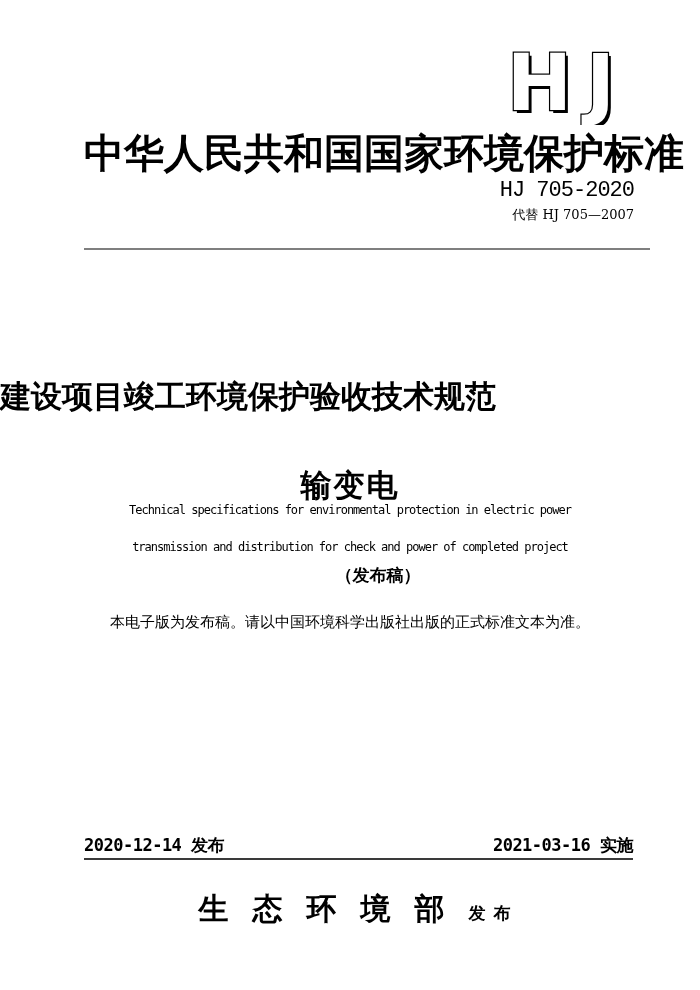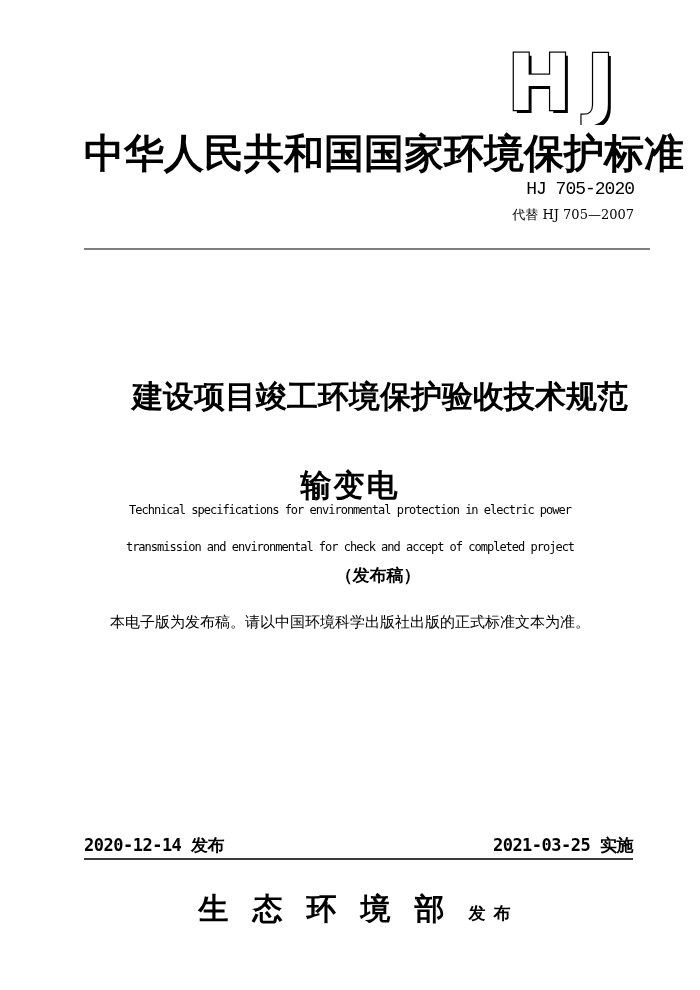--- a/index.html
+++ b/index.html
@@ -32,34 +32,34 @@
 
   .std-type{
     position:absolute;top:133px;left:84px;width:566px;
     text-align:center;white-space:nowrap;
     font-family:"DejaVu Serif","Liberation Serif",serif;
     font-weight:bold;font-size:40px;line-height:1;
   }
   .std-no{
     position:absolute;top:180px;right:66px;
     font-family:"Liberation Mono","DejaVu Sans Mono",monospace;
-    font-size:18px;letter-spacing:-1px;line-height:1;
+    font-size:22px;letter-spacing:-1px;line-height:1;
   }
   .replaces{
     position:absolute;top:208px;right:66px;
     font-family:"DejaVu Serif","Liberation Serif",serif;
     font-size:13px;line-height:1;
   }
   .rule-top{
     position:absolute;top:248px;left:84px;width:566px;height:2px;
     background:var(--top-rule,#7f7f7f);
   }
 
   .title-cn1{
-    position:absolute;top:381px;left:0;width:628px;text-align:right;
+    position:absolute;top:381px;left:0;width:628px;text-align:left;
     font-family:"DejaVu Sans","Liberation Sans",sans-serif;
     font-weight:bold;font-size:31px;line-height:1;white-space:nowrap;
   }
   .title-cn2{
     position:absolute;top:438px;left:0;width:700px;text-align:center;
     font-family:"DejaVu Sans","Liberation Sans",sans-serif;
     font-weight:bold;font-size:31px;line-height:1;letter-spacing:2px;margin-top:32px;
   }
   .title-en{
     position:absolute;top:492px;left:0;width:700px;text-align:center;
@@ -113,30 +113,30 @@
   <div class="replaces">代替 HJ 705—2007</div>
 
   <div class="rule-top"></div>
 
   <div class="title-cn1">建设项目竣工环境保护验收技术规范</div>
 
   <div class="title-cn2">输变电</div>
 
   <div class="title-en">
     <div>Technical specifications for environmental protection in electric power</div>
-    <div>transmission and environmental for check and accept of completed project</div>
+    <div>transmission and distribution for check and power of completed project</div>
   </div>
 
   <div class="draft">（发布稿）</div>
 
   <div class="notice">本电子版为发布稿。请以中国环境科学出版社出版的正式标准文本为准。</div>
 
   <div class="dates-row">
     <span>2020-12-14 发布</span>
-    <span>2021-03-25 实施</span>
+    <span>2021-03-16 实施</span>
   </div>
 
   <div class="rule-bottom"></div>
 
   <div class="ministry">
     <span class="ministry-name">生态环境部</span><span class="ministry-suffix">发布</span>
   </div>
 
 </div>
 

